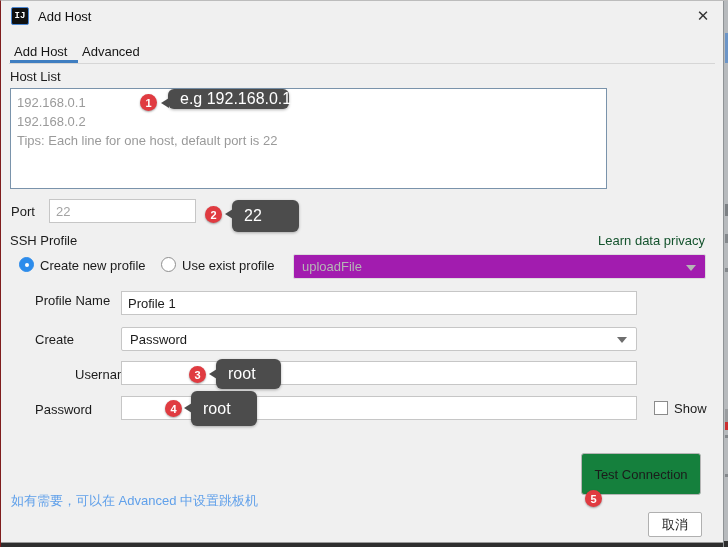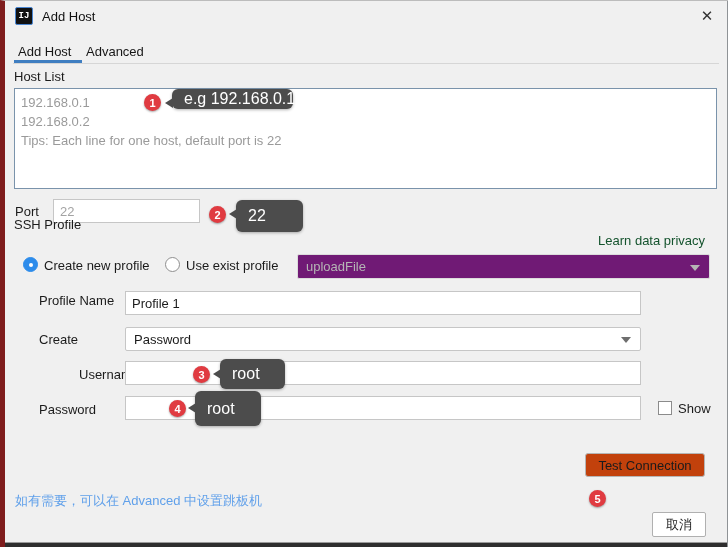--- a/index.html
+++ b/index.html
@@ -5,21 +5,21 @@
   * { margin: 0; padding: 0; box-sizing: border-box; }
   html, body { background: #888; }
   body { font-family: "Liberation Sans", "DejaVu Sans", sans-serif; }
 
   #stage {
     position: relative;
     width: 728px;
     height: 547px;
     background: #f0f0f0;
     overflow: hidden;
-    border-left: 5px solid #7f1d1d;
+    border-left: 1px solid #7f1d1d;
     border-top: 1px solid #bcbcbc;
     font-size: 13px;
     color: #1b1b1b;
   }
 
   
   .titlebar { position: absolute; left: 0; top: 0; width: 722px; height: 32px; }
   .app-icon {
     position: absolute; left: 10px; top: 6px; width: 18px; height: 18px;
     background: #101010; border: 1px solid #4a86d2; border-radius: 2px;
@@ -36,21 +36,21 @@
   
   .tab { position: absolute; top: 43px; height: 17px; font-size: 13px; color: #161616; }
   .tab-addhost { left: 13px; }
   .tab-advanced { left: 81px; }
   .tab-underline { position: absolute; left: 9px; top: 59px; width: 68px; height: 3px; background: #3f7ec1; }
   .tab-divider { position: absolute; left: 8px; top: 62px; width: 706px; height: 1px; background: #d6d6d6; }
 
   
   .hostlist-label { position: absolute; left: 9px; top: 68px; font-size: 13px; }
   .hostlist-box {
-    position: absolute; left: 9px; top: 87px; width: 703px; height: 101px;
+    position: absolute; left: 9px; top: 87px; width: 597px; height: 101px;
     background: #fff; border: 1px solid #7a93ab;
     padding: 4px 6px; overflow: hidden;
   }
   .hostlist-box .ph-line { color: #9a9a9a; font-size: 13px; line-height: 19px; white-space: nowrap; }
 
   
   .form-label { position: absolute; font-size: 13px; color: #1b1b1b; }
   .text-input {
     position: absolute; background: #fff; border: 1px solid #c6c6c6;
     font-family: inherit; font-size: 13px; color: #1b1b1b; padding: 0 6px; outline: none;
@@ -77,21 +77,21 @@
 
   .combo {
     position: absolute; background: #fff; border: 1px solid #c6c6c6; border-radius: 2px;
     font-size: 13px; display: flex; align-items: center; padding: 0 24px 0 8px;
   }
   .combo .arrow {
     position: absolute; right: 9px; top: 50%; margin-top: -2px;
     width: 0; height: 0; border-left: 5px solid transparent; border-right: 5px solid transparent;
     border-top: 6px solid #6e6e6e;
   }
-  .combo.disabled { background: #701a75; border-color: #dcdcdc; color: #b5b5b5; }
+  .combo.disabled { background: #a21caf; border-color: #dcdcdc; color: #b5b5b5; }
   .combo.disabled .arrow { border-top-color: #b5b5b5; }
   #exist-profile-combo { left: 292px; top: 253px; width: 413px; height: 25px; }
   #method-combo { left: 120px; top: 326px; width: 516px; height: 24px; color: #1b1b1b; }
 
   
   #profile-name-label { left: 34px; top: 292px; text-align: right; }
   #profile-name-input { left: 120px; top: 290px; width: 516px; height: 24px; }
   #method-label { left: 34px; top: 331px; }
   #username-label { left: 34px; top: 366px; margin-left: 40px; }
   #username-input { left: 120px; top: 360px; width: 516px; height: 24px; }
@@ -102,22 +102,22 @@
     position: absolute; left: 653px; top: 400px; width: 14px; height: 14px;
     background: #fff; border: 1px solid #8b8b8b;
   }
   #show-label { left: 673px; top: 400px; }
 
   .btn {
     position: absolute; display: flex; align-items: center; justify-content: center;
     font-family: inherit; font-size: 13px; cursor: default;
   }
   #test-connection-btn {
-    left: 580px; top: 452px; width: 120px; height: 24px;
-    background: #c2410c; border: 1px solid #b5b5b5; border-radius: 3px; color: #1b1b1b;
+    left: 580px; top: 452px; width: 120px; height: 42px;
+    background: #15803d; border: 1px solid #b5b5b5; border-radius: 3px; color: #1b1b1b;
   }
   #footer-note { position: absolute; left: 10px; top: 491px; color: #60a0ea; font-size: 13px; }
 
   #add-btn {
     left: 553px; top: 511px; width: 74px; height: 25px;
     background: #4c83bd; border: 1px solid #3c6da5; border-radius: 3px;
     box-shadow: 0 0 0 2px #a8c7e6; color: #fff; font-weight: bold;
   }
   #cancel-btn {
     left: 647px; top: 511px; width: 54px; height: 25px;
@@ -194,21 +194,21 @@
   <div class="hostlist-label">Host List</div>
   <div class="hostlist-box">
     <div class="ph-line">192.168.0.1</div>
     <div class="ph-line">192.168.0.2</div>
     <div class="ph-line">Tips: Each line for one host, default port is 22</div>
   </div>
 
   <div class="form-label" style="left:10px; top:203px;">Port</div>
   <input class="text-input" id="port-input" type="text" placeholder="22" style="">
 
-  <div class="form-label ssh-label" style="left:9px; top:216px;">SSH Profile</div>
+  <div class="form-label ssh-label" style="left:9px; top:232px;">SSH Profile</div>
   <div class="privacy-link">Learn data privacy</div>
 
   <div class="radio checked" id="radio-new"></div>
   <div class="form-label" id="radio-new-label">Create new profile</div>
   <div class="radio" id="radio-exist"></div>
   <div class="form-label" id="radio-exist-label">Use exist profile</div>
 
   <div class="combo disabled" id="exist-profile-combo">
     <span>uploadFile</span>
     <span class="arrow"></span>

